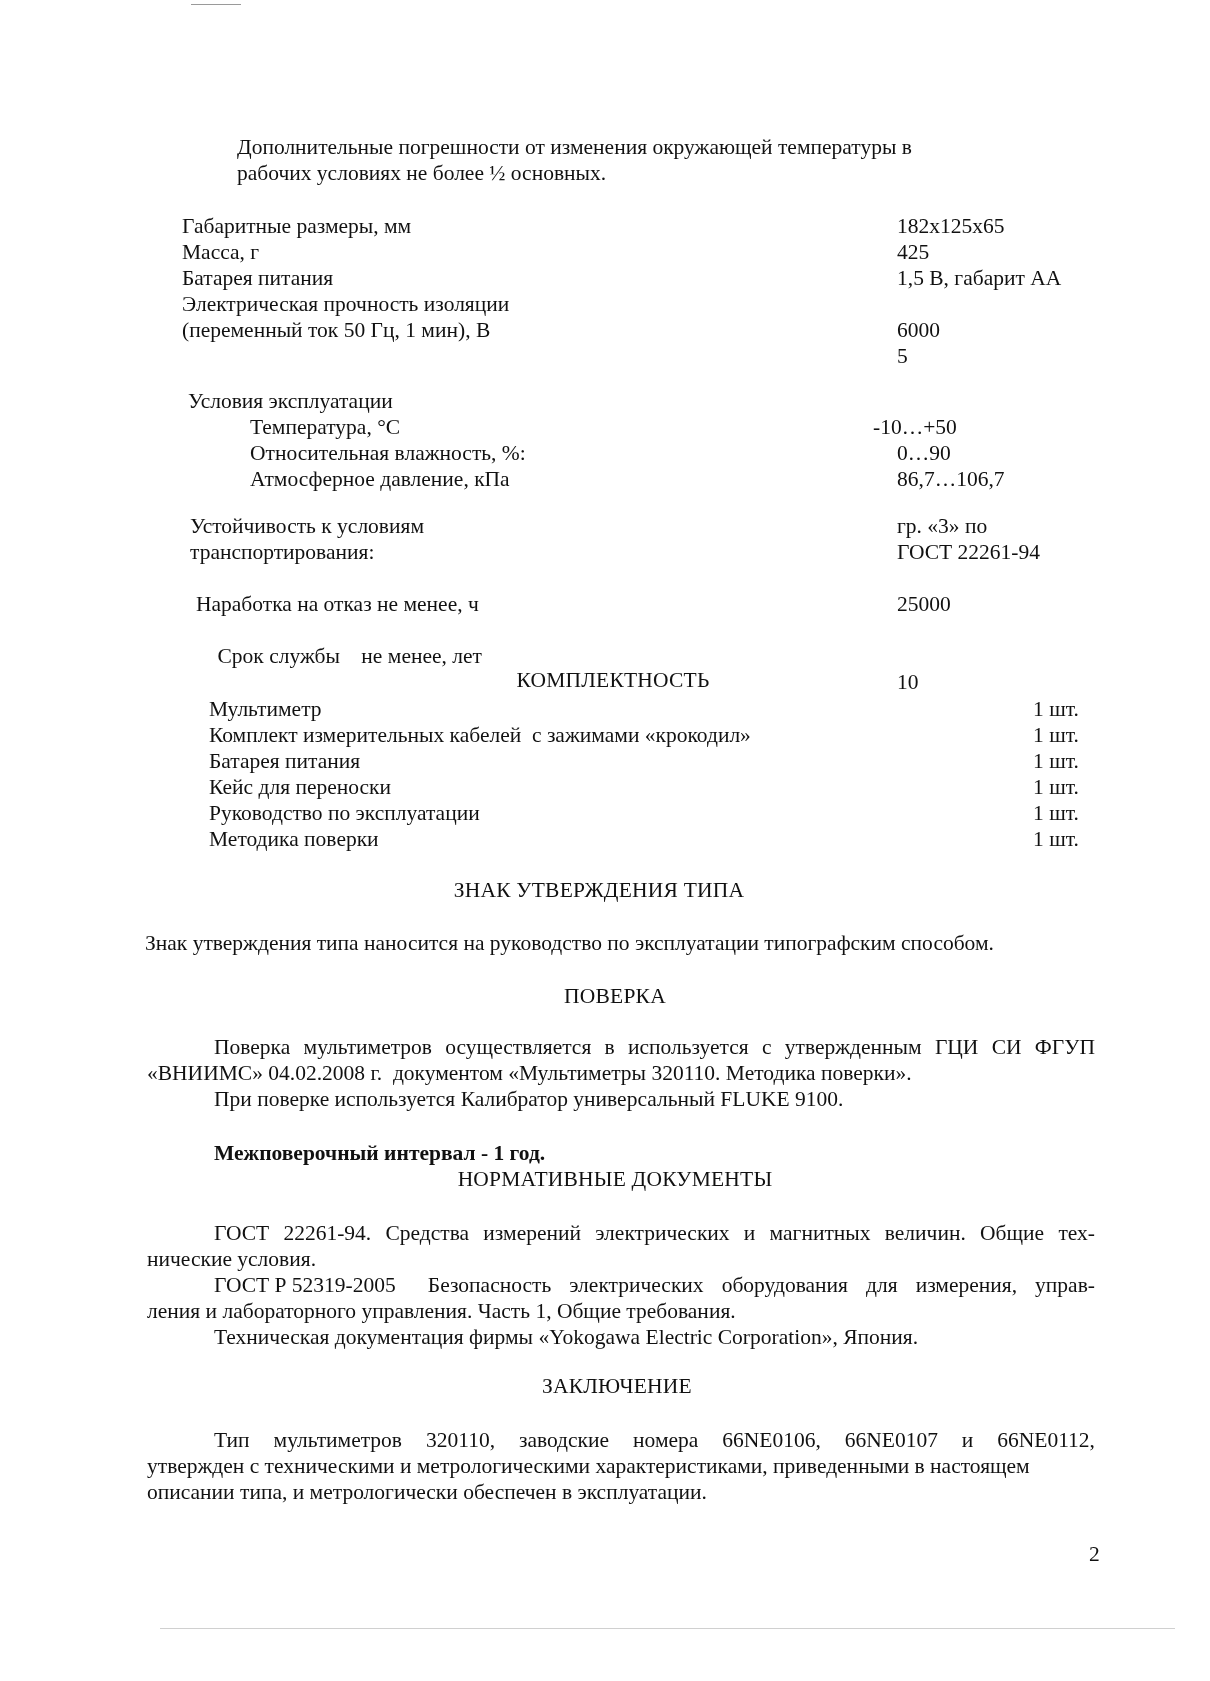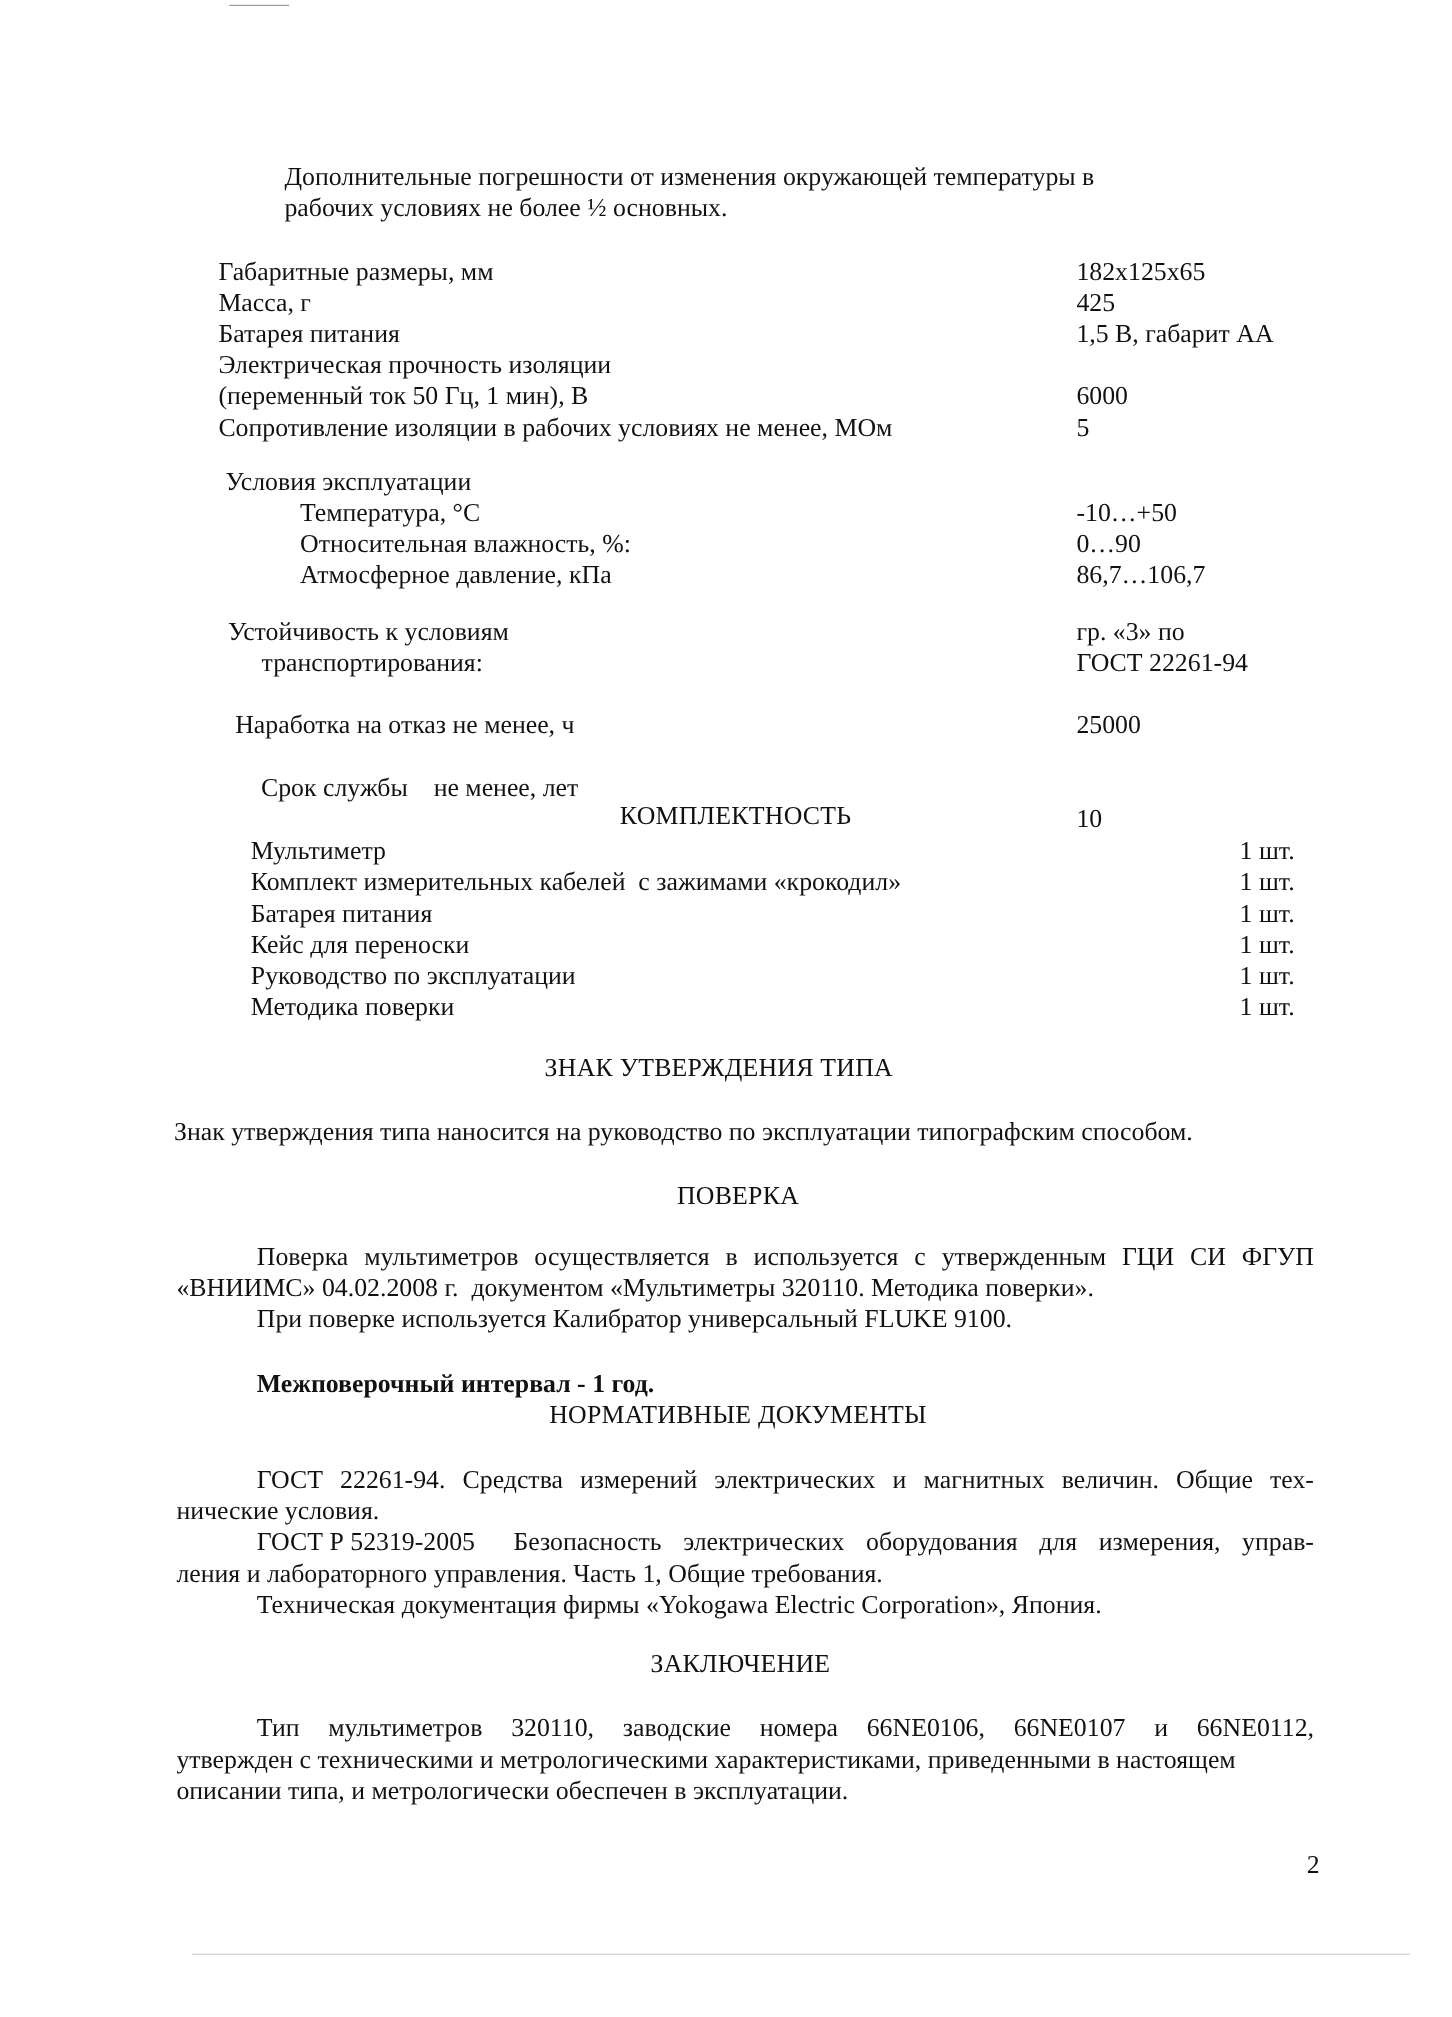--- a/index.html
+++ b/index.html
@@ -70,45 +70,44 @@
   <div class="spec-row" style="left:182px; top:265px; width:900px;">
     <span>Батарея питания</span>
     <span class="spec-value" style="left:715px;">1,5 В, габарит АА</span>
   </div>
   <div class="spec-row" style="left:182px; top:291px;">Электрическая прочность изоляции</div>
   <div class="spec-row" style="left:182px; top:317px; width:900px;">
     <span>(переменный ток 50 Гц, 1 мин), В</span>
     <span class="spec-value" style="left:715px;">6000</span>
   </div>
   <div class="spec-row" style="left:182px; top:343px; width:900px;">
-    <span>Сопротивление изоляции в рабочих условиях не менее, МОм</span>
     <span class="spec-value" style="left:715px;">5</span>
   </div>
 </div>
 
 <div>
   <div class="spec-row" style="left:188px; top:388px;">Условия эксплуатации</div>
   <div class="spec-row" style="left:250px; top:414px; width:850px;">
     <span>Температура, °C</span>
-    <span class="spec-value" style="left:647px;">-10…+50</span>
+    <span class="spec-value" style="left:623px;">-10…+50</span>
   </div>
   <div class="spec-row" style="left:250px; top:440px; width:850px;">
     <span>Относительная влажность, %:</span>
     <span class="spec-value" style="left:647px;">0…90</span>
   </div>
   <div class="spec-row" style="left:250px; top:466px; width:850px;">
     <span>Атмосферное давление, кПа</span>
     <span class="spec-value" style="left:647px;">86,7…106,7</span>
   </div>
 </div>
 
 <div>
   <div class="spec-row" style="left:190px; top:513px;">Устойчивость к условиям</div>
   <div class="spec-row" style="left:897px; top:513px;">гр. «3» по</div>
-  <div class="spec-row" style="left:190px; top:539px;margin-left:28px;">транспортирования:</div>
+  <div class="spec-row" style="left:190px; top:539px;">транспортирования:</div>
   <div class="spec-row" style="left:897px; top:539px;">ГОСТ 22261-94</div>
 </div>
 
 <div>
   <div class="spec-row" style="left:196px; top:591px; width:900px;">
     <span>Наработка на отказ не менее, ч</span>
     <span class="spec-value" style="left:701px;">25000</span>
   </div>
   <div class="spec-row" style="left:196px; top:617px; width:900px; white-space:pre;">
     <span style="white-space:pre;margin-top:16px;">Срок службы    не менее, лет</span>

